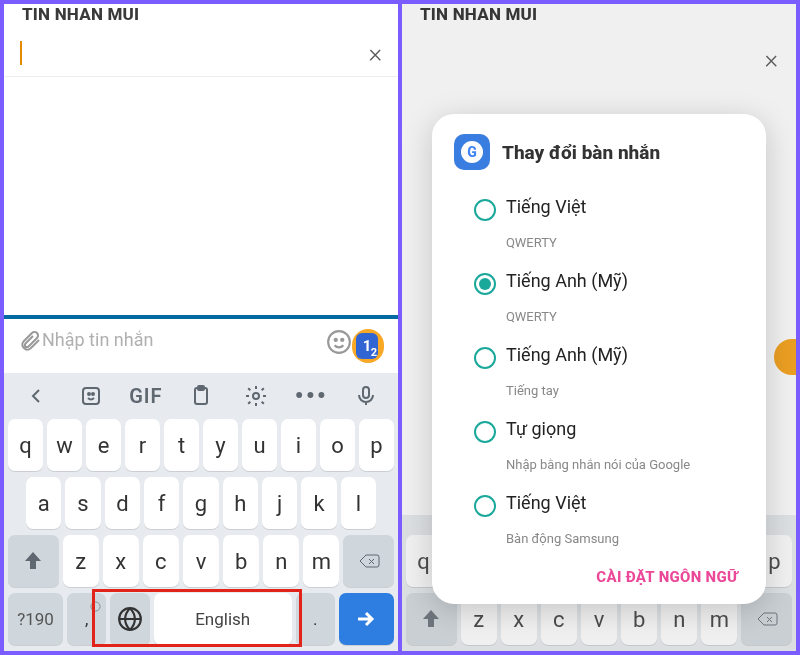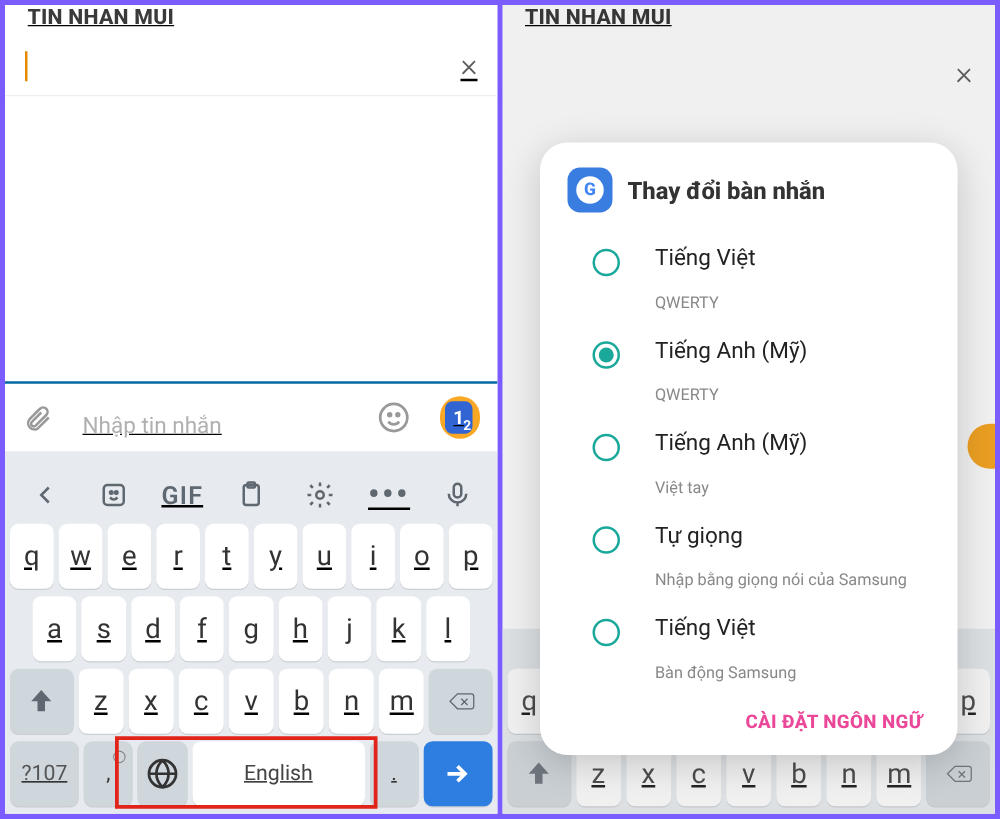--- a/index.html
+++ b/index.html
@@ -11,21 +11,20 @@
     padding: 4px;
     gap: 4px;
   }
   .pane {
     flex: 1;
     background: #fff;
     position: relative;
     overflow: hidden;
     display: flex;
     flex-direction: column;
-    text-decoration: underline;
   }
   .header {
     padding: 0 14px 6px 18px;
     border-bottom: none;
   }
   .header-title {
     font-weight: 800;
     font-size: 17px;
     color: #3a3a3a;
     letter-spacing: .2px;
@@ -47,24 +46,24 @@
   .close-x {
     margin-left: auto;
     font-size: 26px;
     color: #5c5c5c;
     line-height: 1;
     font-weight: 300;
   }
   .spacer { flex: 1; }
   .msg-bar {
     display: flex;
-    align-items: flex-end;
+    align-items: flex-start;
     padding: 10px 14px;
-    gap: 24px;
-    border-top: 2px solid #0369a1;
+    gap: 0;
+    border-top: 4px solid #0369a1;
     background: #fff;
   }
   .clip-icon svg { width: 24px; height: 24px; stroke: #999; fill:none; stroke-width:2;}
   .msg-placeholder {
     flex: 1;
     color: #b0b0b0;
     font-size: 18px;
   }
   .smile-icon svg { width: 26px; height: 26px; stroke:#999; fill:none; stroke-width:2;}
   .sim-badge {
@@ -84,21 +83,21 @@
     width: 22px; height: 26px;
     display:flex;align-items:center;justify-content:center;
     font-size:15px;
     position:relative;
   }
   .sim-badge .sub { font-size:11px; position:absolute; right:1px; bottom:0;}
   
   .kbd {
     background: #e7ebef;
     display:flex; flex-direction:column;
-    padding: 16px 4px 6px 4px;
+    padding: 4px 4px 6px 4px;
     gap: 6px;
     text-align: center;
   }
   .kbd-toolbar {
     display:flex; align-items:center; justify-content:space-around;
     padding: 4px 0 2px 0;
   }
   .kbd-toolbar .tool {
     color:#5f6770; font-size:20px; font-weight:600;
     display:flex;align-items:center;justify-content:center;
@@ -163,21 +162,21 @@
     position:relative;
   }
   .dlg-icon .g{
     width:22px;height:22px;border-radius:50%;
     background:#fff;display:flex;align-items:center;justify-content:center;
     font-weight:800;font-size:14px;
     color:#4285f4;
   }
   .dlg-title{font-weight:800;font-size:19px;color:#333;}
   .opt {
-    display:flex; align-items:flex-start; gap:28px;
+    display:flex; align-items:flex-start; gap:10px;
     padding:10px 4px 10px 24px;
     position:relative;
   }
   .radio {
     width:22px;height:22px;border-radius:50%;
     border:2.5px solid #1aa89a;
     flex-shrink:0;
     margin-top:3px;
     position:relative;
   }
@@ -315,21 +314,21 @@
       <div class="key">n</div>
       <div class="key">m</div>
       <div class="key key-dark key-back" style="flex:1.4">
         <svg viewBox="0 0 24 24">
             <path d="M20 6H9l-6 6 6 6h11a2 2 0 0 0 2-2V8a2 2 0 0 0-2-2z" fill="none"></path>
             <path d="M12 10l5 5M17 10l-5 5"></path>
           </svg>
       </div>
     </div>
     <div class="krow krow4">
-      <div class="key key-dark sym-key" style="flex:1.4">?107</div>
+      <div class="key key-dark sym-key" style="flex:1.4">?190</div>
       <div class="key key-dark comma-key">
         <span>,</span>
         <span class="mini"><svg viewBox="0 0 24 24">
               <circle cx="12" cy="12" r="10"></circle>
             </svg></span>
       </div>
       <div class="key key-dark globe-key">
         <svg viewBox="0 0 24 24">
             <circle cx="12" cy="12" r="10"></circle>
             <path d="M2 12h20M12 2c3 3 4.5 7 4.5 10S15 19 12 22M12 2C9 5 7.5 9 7.5 12S9 19 12 22"></path>
@@ -413,28 +412,28 @@
       <div class="radio sel"></div>
       <div class="opt-txt">
         <div class="lbl">Tiếng Anh (Mỹ)</div>
         <div class="sub">QWERTY</div>
       </div>
     </div>
     <div class="opt">
       <div class="radio"></div>
       <div class="opt-txt">
         <div class="lbl">Tiếng Anh (Mỹ)</div>
-        <div class="sub">Việt tay</div>
+        <div class="sub">Tiếng tay</div>
       </div>
     </div>
     <div class="opt">
       <div class="radio"></div>
       <div class="opt-txt">
         <div class="lbl">Tự giọng</div>
-        <div class="sub">Nhập bằng giọng nói của Samsung</div>
+        <div class="sub">Nhập bằng nhắn nói của Google</div>
       </div>
     </div>
     <div class="opt">
       <div class="radio"></div>
       <div class="opt-txt">
         <div class="lbl">Tiếng Việt</div>
         <div class="sub">Bàn động Samsung</div>
       </div>
     </div>
 

